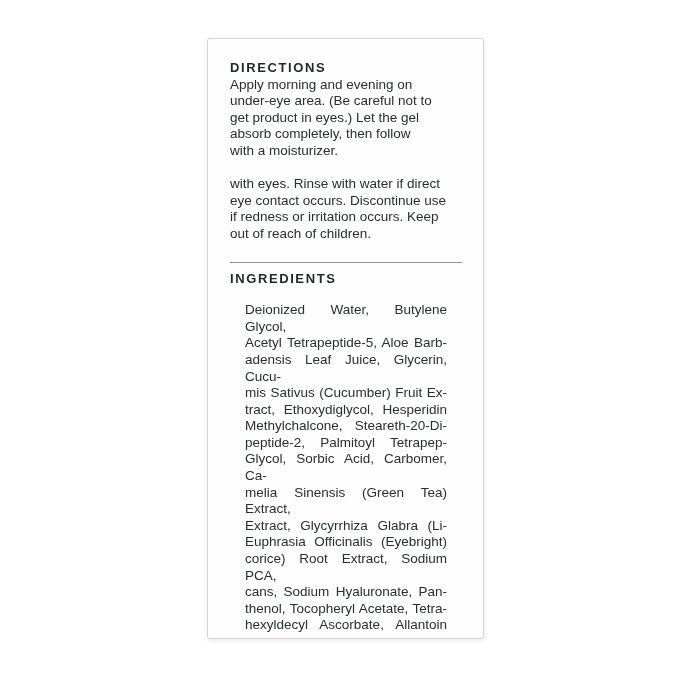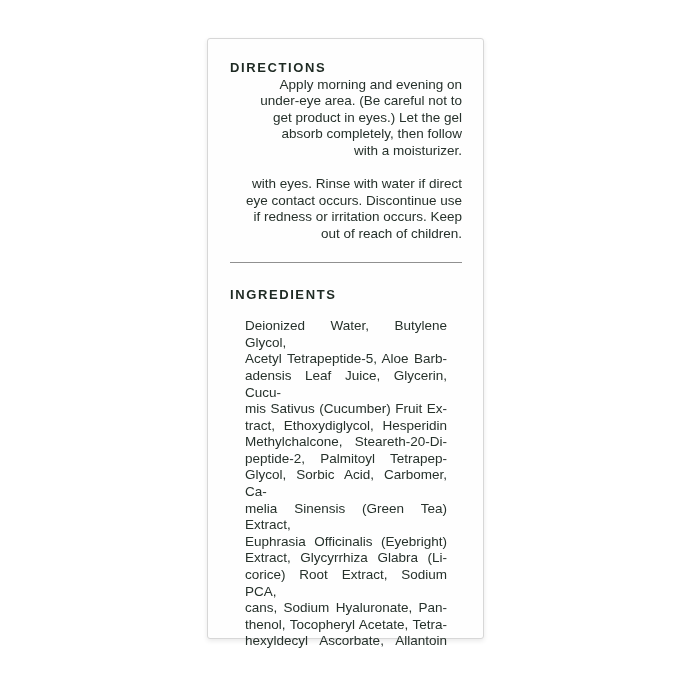--- a/index.html
+++ b/index.html
@@ -37,34 +37,33 @@
     line-height: 16.6px;
     color: #1e2a23;
   }
   .body-paragraph {
     margin: 0;
     font-size: 13.5px;
     line-height: 16.6px;
   }
   .body-paragraph .text-line {
     white-space: nowrap;
-    text-align: right;
   }
   .para-gap {
     margin-top: 16.6px;
   }
   .section-divider {
     border: none;
     border-top: 1px solid #909090;
     height: 0;
     margin: 19px 0 0 0;
     width: 100%;
   }
   .ingredients-heading-space {
-    margin-top: 24px;
+    margin-top: 8px;
   }
   .ingredients-paragraph {
     margin: 15px;
     font-size: 13.5px;
     line-height: 16.6px;
   }
   .ingredients-paragraph .text-line {
     text-align: justify;
     text-align-last: justify;
   }
@@ -99,22 +98,22 @@
     <div class="ingredients-paragraph">
         <div class="text-line">Deionized Water, Butylene Glycol,</div>
         <div class="text-line">Acetyl Tetrapeptide-5, Aloe Barb-</div>
         <div class="text-line">adensis Leaf Juice, Glycerin, Cucu-</div>
         <div class="text-line">mis Sativus (Cucumber) Fruit Ex-</div>
         <div class="text-line">tract, Ethoxydiglycol, Hesperidin</div>
         <div class="text-line">Methylchalcone, Steareth-20-Di-</div>
         <div class="text-line">peptide-2, Palmitoyl Tetrapep-</div>
         <div class="text-line">Glycol, Sorbic Acid, Carbomer, Ca-</div>
         <div class="text-line">melia Sinensis (Green Tea) Extract,</div>
+        <div class="text-line">Extract, Glycyrrhiza Glabra (Li-</div>
         <div class="text-line">Euphrasia Officinalis (Eyebright)</div>
-        <div class="text-line">Extract, Glycyrrhiza Glabra (Li-</div>
         <div class="text-line">corice) Root Extract, Sodium PCA,</div>
         <div class="text-line">cans, Sodium Hyaluronate, Pan-</div>
         <div class="text-line">thenol, Tocopheryl Acetate, Tetra-</div>
         <div class="text-line">hexyldecyl Ascorbate, Allantoin</div>
       </div>
 
   </div>
 </div>
 
 </body></html>

